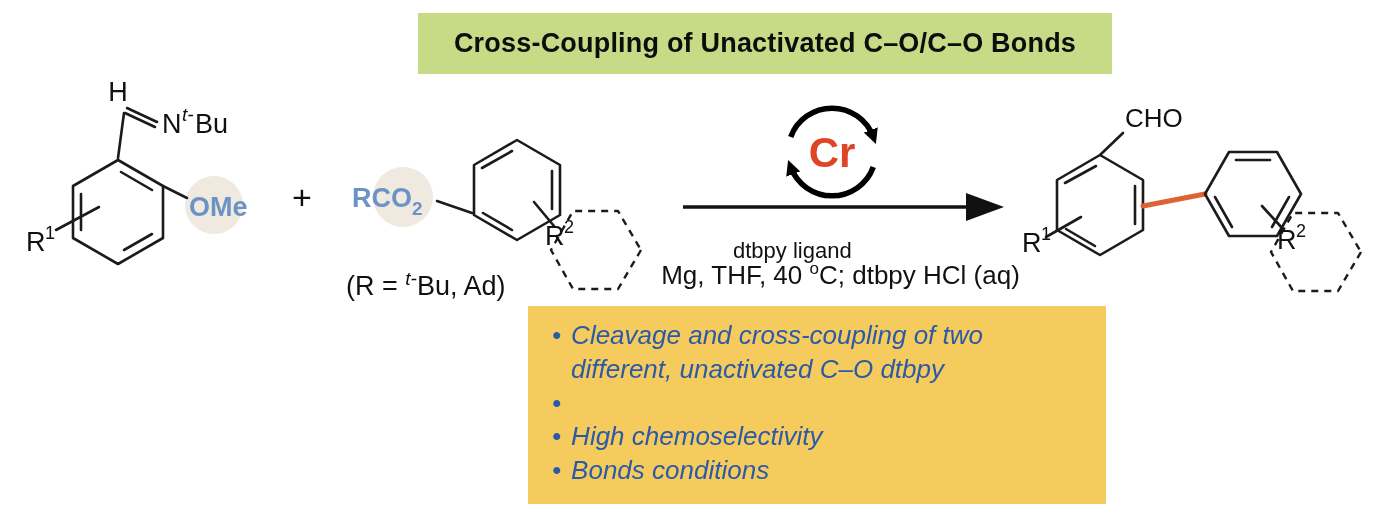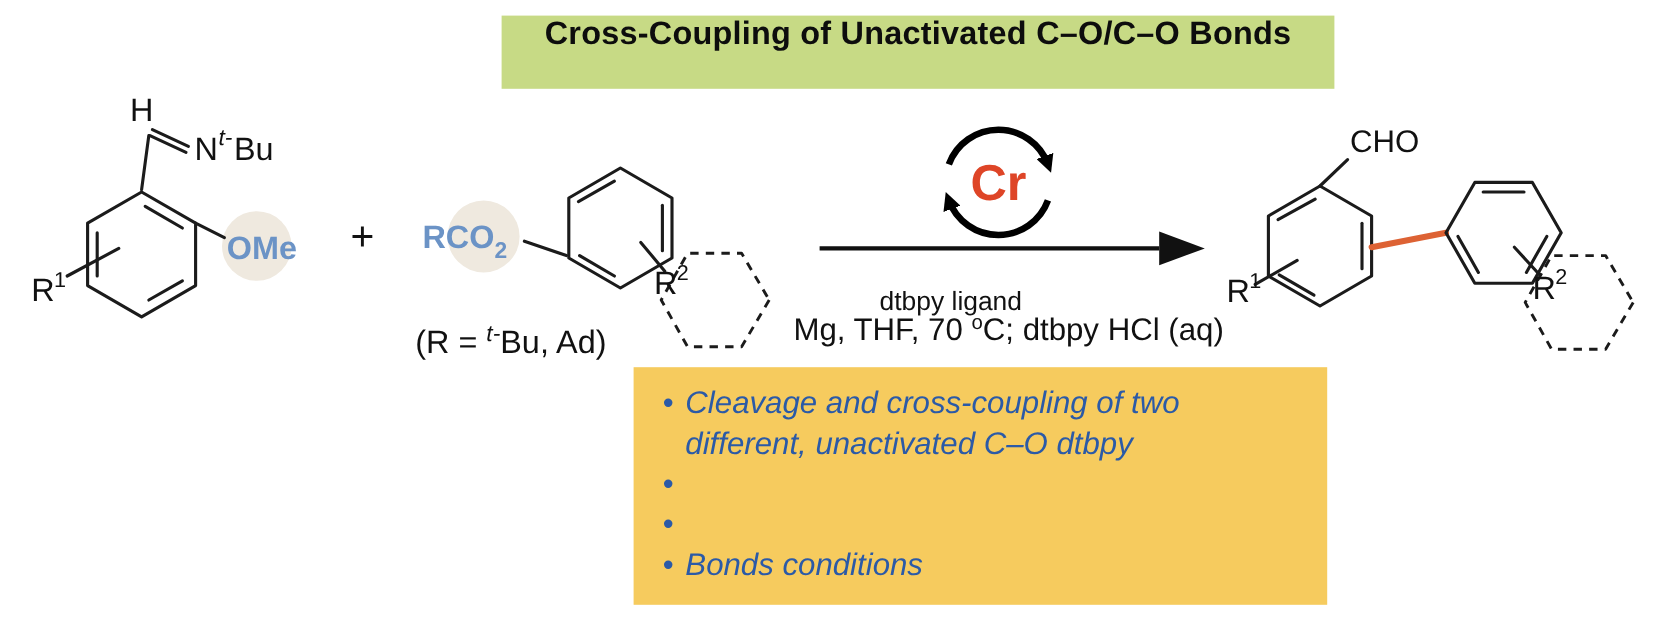--- a/index.html
+++ b/index.html
@@ -1,19 +1,19 @@
 <!DOCTYPE html>
 <html><head>
 <meta charset="utf-8">
 <style>
   html,body{margin:0;padding:0;background:#ffffff;font-family:"Liberation Sans",sans-serif;color:#111;}
   .canvas{position:relative;width:1384px;height:517px;background:#fff;overflow:hidden;}
 
   .banner{position:absolute;left:418px;top:13px;width:694px;height:61px;background:#c7da85;
-          display:flex;align-items:flex-start;justify-content:center;}
+          display:flex;align-items:center;justify-content:center;}
   .banner span{font-weight:bold;font-size:27px;color:#0d0d0d;letter-spacing:.2px;}
 
   svg.scheme{position:absolute;left:0;top:0;}
   svg.scheme .bond{stroke:#1b1b1b;stroke-width:2.6;fill:none;stroke-linecap:round;stroke-linejoin:round;}
   svg.scheme .dashed{stroke:#1b1b1b;stroke-width:2.4;fill:none;stroke-dasharray:7 6;stroke-linejoin:round;}
   svg.scheme .cyc{stroke:#000;stroke-width:5.5;fill:none;}
   svg.scheme text{font-family:"Liberation Sans",sans-serif;}
   .atom{font-size:27px;fill:#111;}
   .atom-sm{font-size:26px;fill:#111;}
   .sup-t{font-size:19px;font-style:italic;fill:#111;}
@@ -124,34 +124,35 @@
 
   <div class="plus">+</div>
 
   <div class="rdef">
     <span>(R = </span><span class="supi">t-</span><span>Bu, Ad)</span>
   </div>
 
   <div class="cond1">dtbpy ligand</div>
 
   <div class="cond2">
-    <span>Mg, THF, 70 </span><span class="supo">o</span><span>C; dtbpy HCl (aq)</span>
+    <span>Mg, THF, 40 </span><span class="supo">o</span><span>C; dtbpy HCl (aq)</span>
   </div>
 
   <div class="features">
     <ul>
       <li>
         <span class="bullet">•</span>
         <span>Cleavage and cross-coupling of two different, unactivated C–O dtbpy</span>
       </li>
       <li>
         <span class="bullet">•</span>
       </li>
       <li>
         <span class="bullet">•</span>
+        <span>High chemoselectivity</span>
       </li>
       <li>
         <span class="bullet">•</span>
         <span>Bonds conditions</span>
       </li>
     </ul>
   </div>
 
 </div>
 

